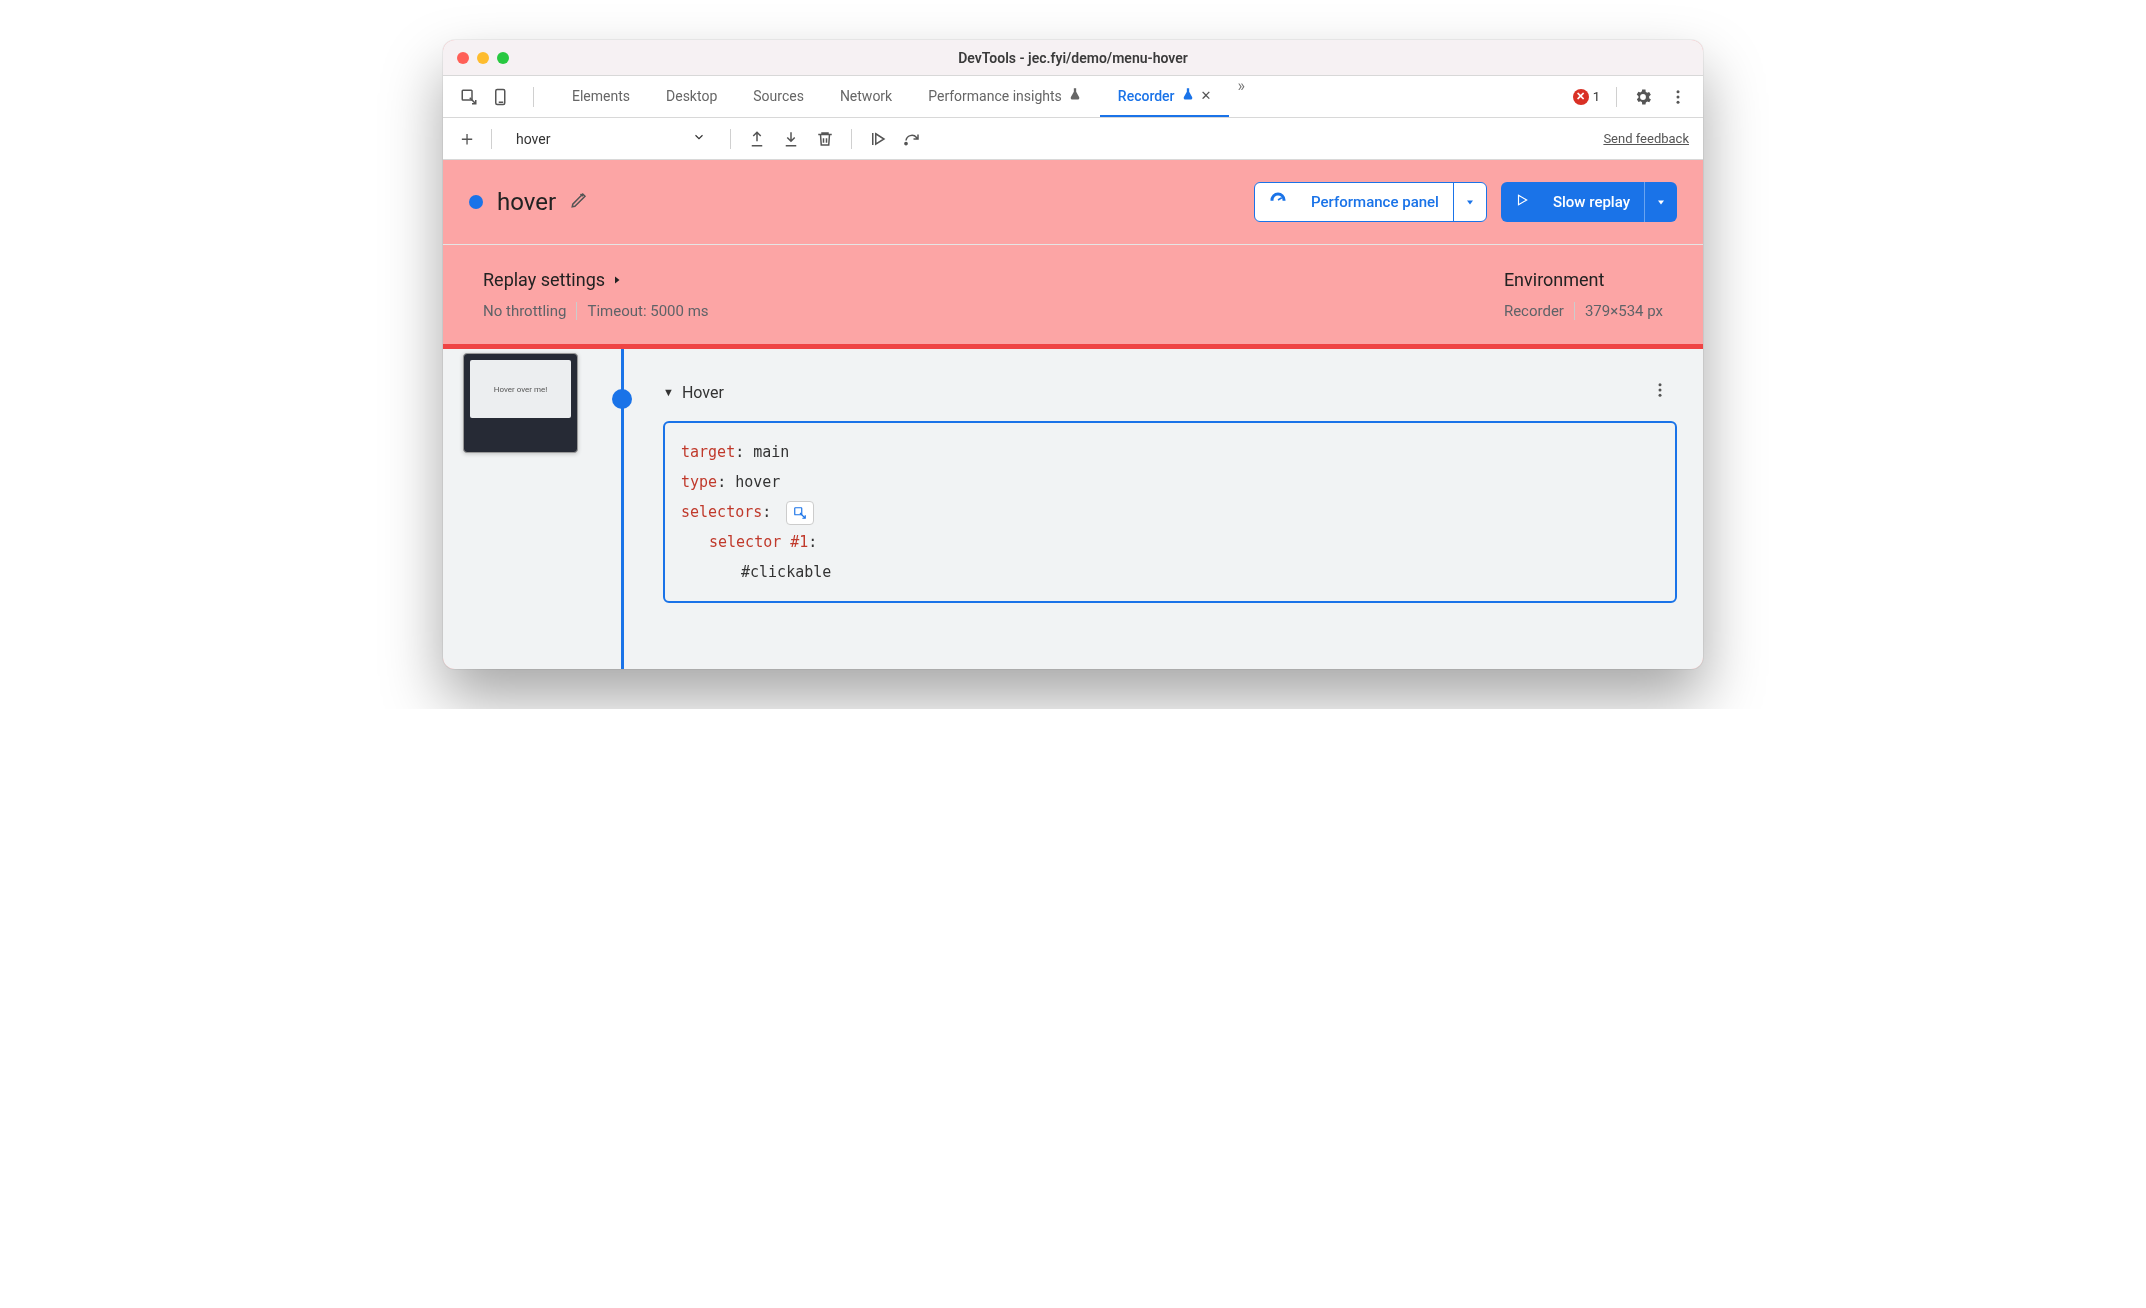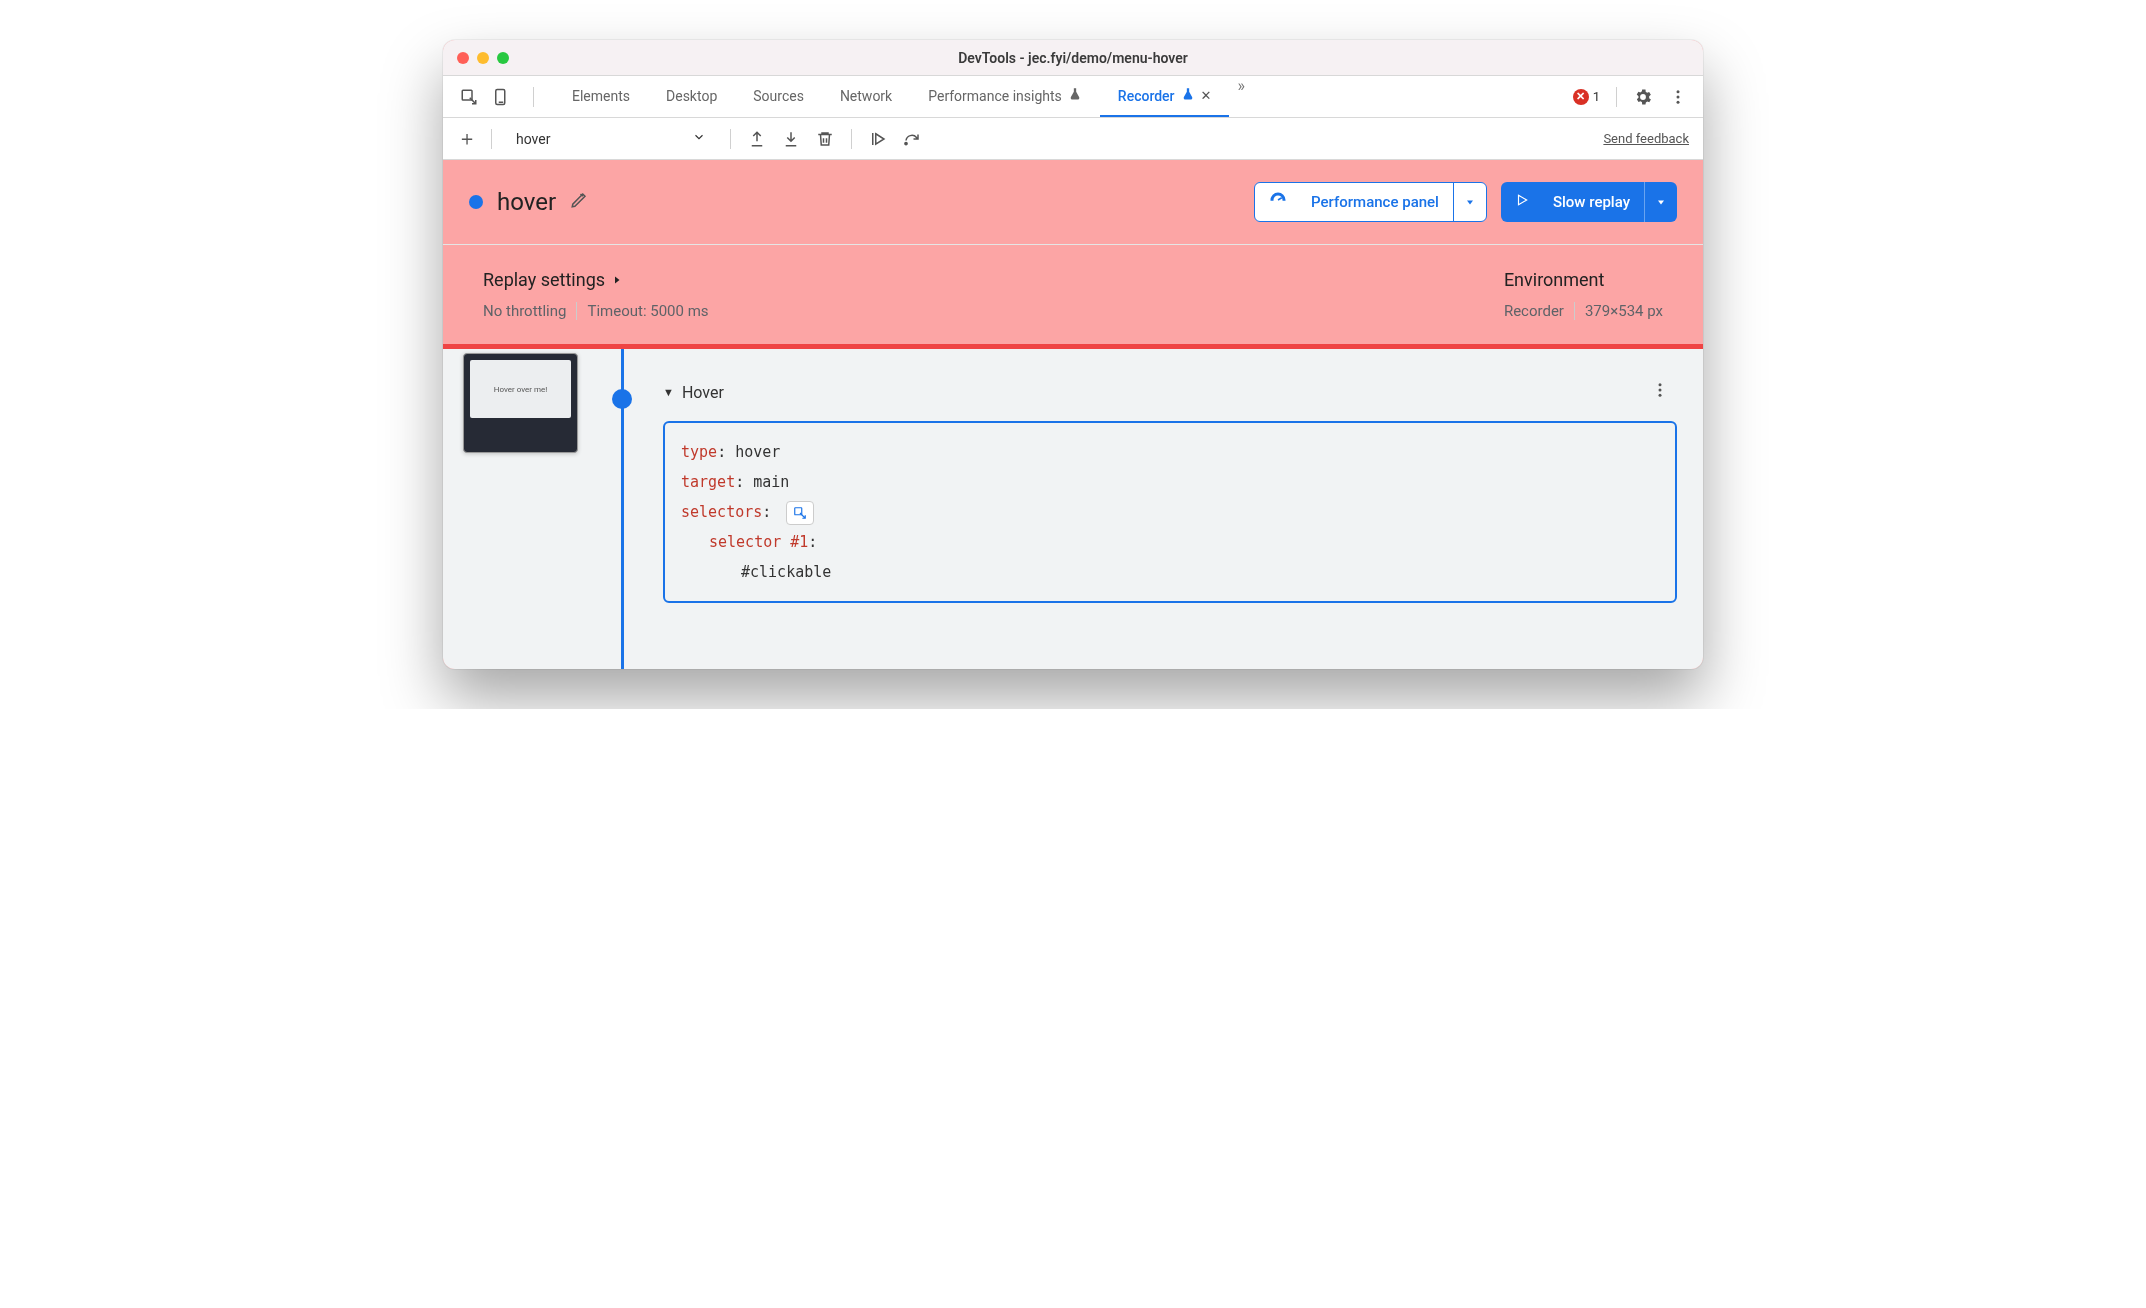--- a/index.html
+++ b/index.html
@@ -462,24 +462,24 @@
           <svg width="18" height="18" viewBox="0 0 24 24" fill="currentColor">
               <circle cx="12" cy="5" r="2"></circle>
               <circle cx="12" cy="12" r="2"></circle>
               <circle cx="12" cy="19" r="2"></circle>
             </svg>
         </span>
       </div>
 
       <div class="step-card">
         <div>
+          <span class="kw">target</span><span>: main</span>
+        </div>
+        <div>
           <span class="kw">type</span><span>: hover</span>
-        </div>
-        <div>
-          <span class="kw">target</span><span>: main</span>
         </div>
         <div>
           <span class="kw">selectors</span><span>:</span>
           <span class="pick-btn">
             <svg width="14" height="14" viewBox="0 0 24 24" fill="none" stroke="currentColor" stroke-width="2">
                 <rect x="3" y="3" width="12" height="12" rx="1"></rect>
                 <path d="M12 12 L21 21 M21 16 L21 21 L16 21"></path>
               </svg>
           </span>
         </div>

